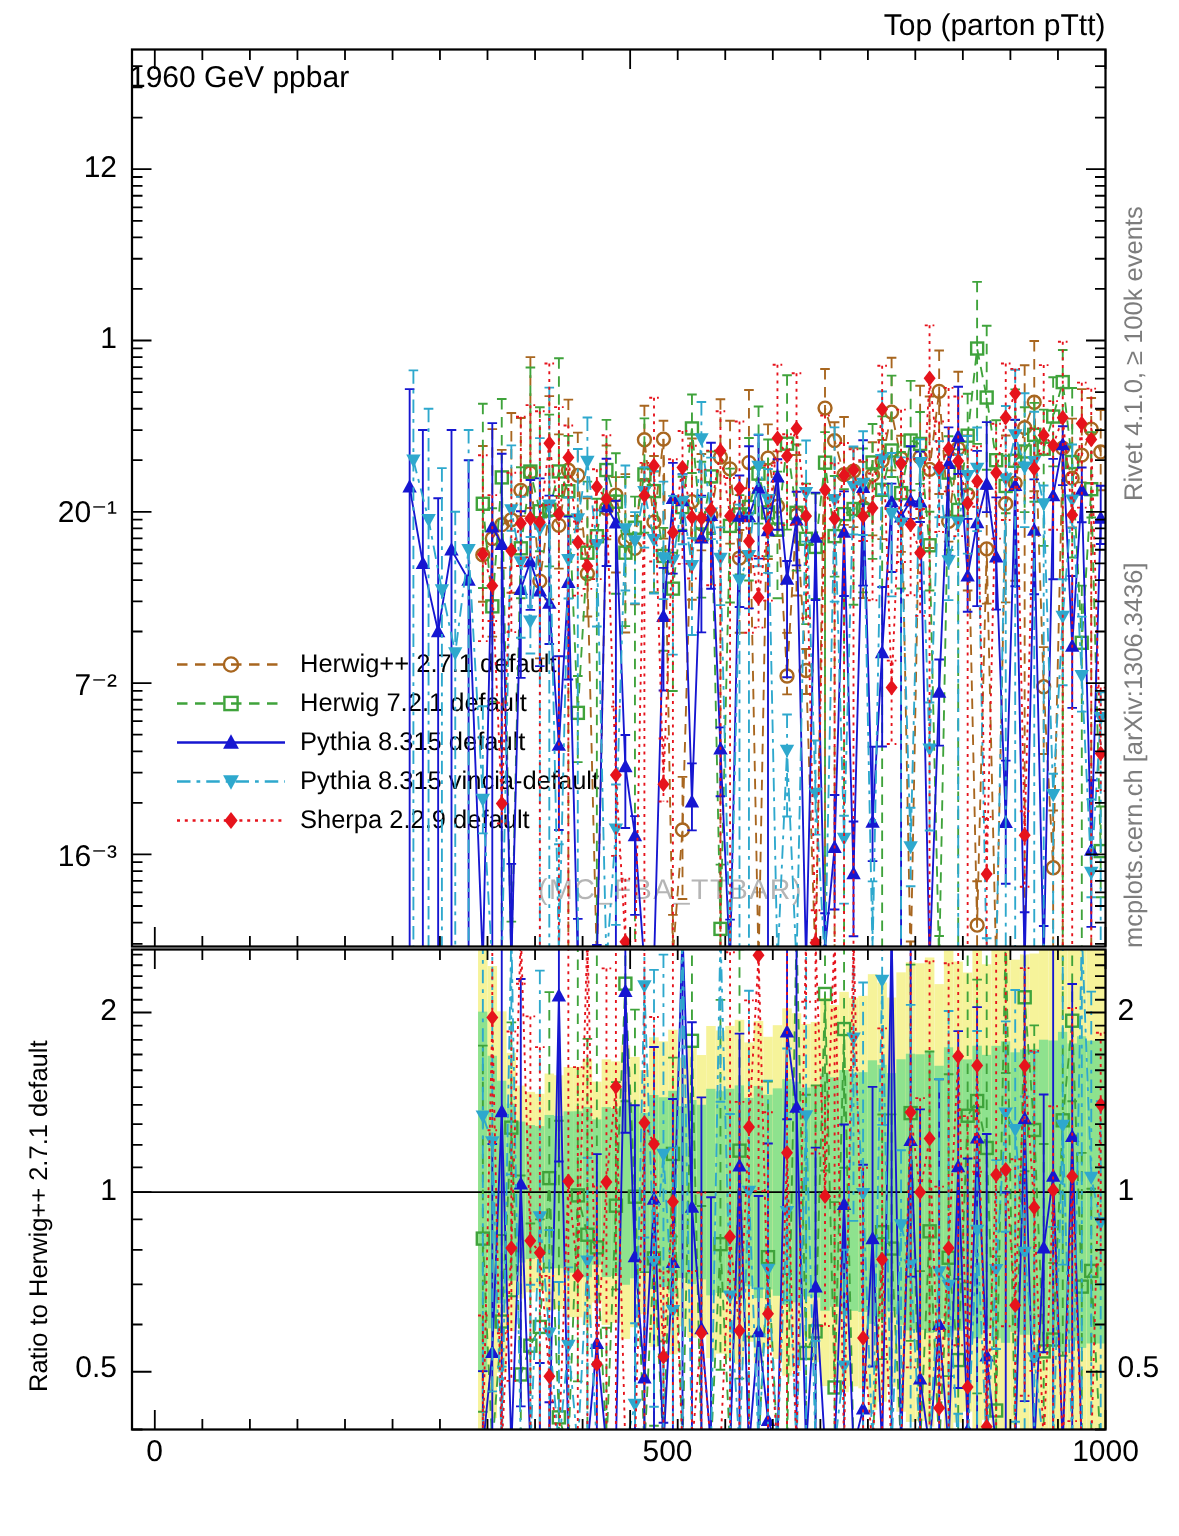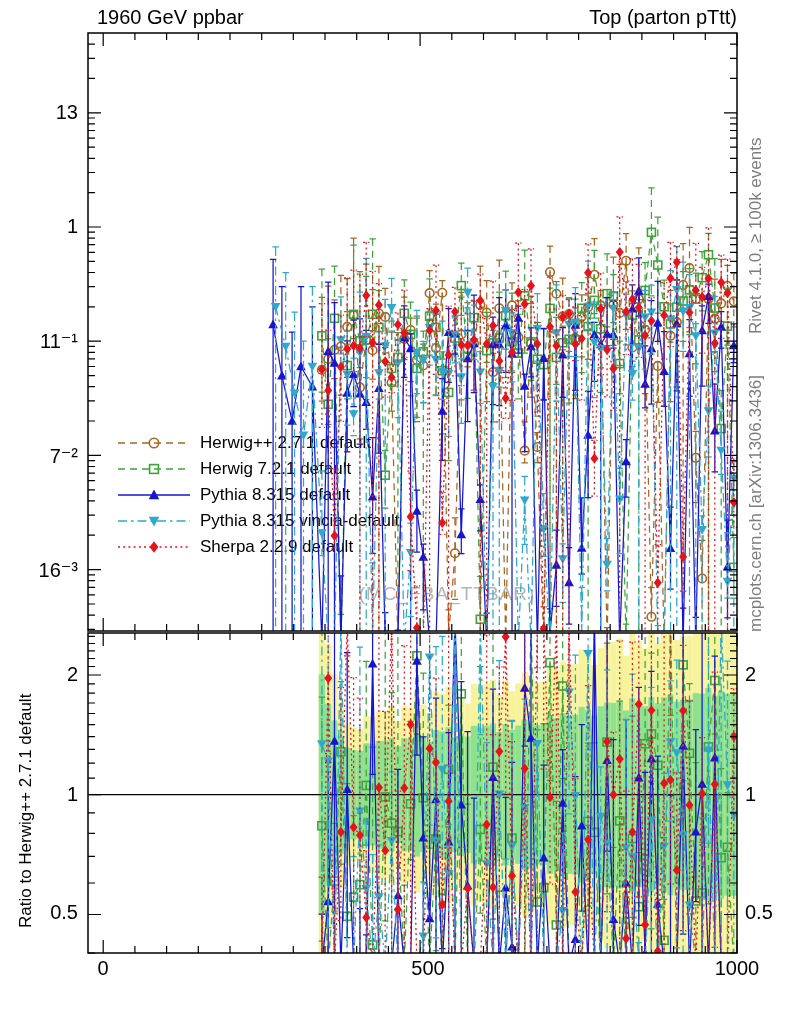--- a/index.html
+++ b/index.html
@@ -1,20 +1,20 @@
 <!DOCTYPE html>
 <html><head>
 <meta charset="utf-8">
 <style>
   html,body{margin:0;padding:0;background:#fff;}
   #page{position:relative;width:786px;height:1024px;background:#fff;overflow:hidden;
         font-family:"Liberation Sans","DejaVu Sans",sans-serif;color:#000;}
   .abs{position:absolute;}
   .hdr{font-size:20px;top:6px;}
-  #hdr-left{left:97px;}
+  #hdr-left{left:86px;margin-top:35px;}
   #hdr-right{right:49px;text-align:right;}
   #plot-title{left:240px;top:60px;width:360px;text-align:center;white-space:nowrap;}
   #plot-title .big{font-size:22px;}
   #plot-title .small{font-size:17px;}
   .ytick{left:14px;width:64px;text-align:right;font-size:20px;}
   .rtickL{left:14px;width:64px;text-align:right;font-size:20px;}
   .rtickR{left:745px;width:60px;text-align:left;font-size:20px;}
   .xtick{width:84px;text-align:center;font-size:20px;top:957px;}
   .vtext{position:absolute;transform:rotate(-90deg);transform-origin:0 0;white-space:nowrap;}
   #side-rivet{left:746px;top:334px;font-size:17px;color:#7d7d7d;}
@@ -29,35 +29,35 @@
 </style>
 </head>
 <body>
 
 <div id="page">
 
   <div class="abs hdr" id="hdr-left">1960 GeV ppbar</div>
   <div class="abs hdr" id="hdr-right">Top (parton pTtt)</div>
 
 
-  <div class="abs ytick" style="top:101px">13</div>
+  <div class="abs ytick" style="top:101px">12</div>
   <div class="abs ytick" style="top:215px">1</div>
-  <div class="abs ytick" style="top:329px">11⁻¹</div>
+  <div class="abs ytick" style="top:329px">20⁻¹</div>
   <div class="abs ytick" style="top:444px">7⁻²</div>
   <div class="abs ytick" style="top:558px">16⁻³</div>
 
   <div class="abs rtickL" style="top:663px">2</div>
   <div class="abs rtickL" style="top:783px">1</div>
   <div class="abs rtickL" style="top:901px">0.5</div>
   <div class="abs rtickR" style="top:663px">2</div>
   <div class="abs rtickR" style="top:783px">1</div>
   <div class="abs rtickR" style="top:901px">0.5</div>
 
   <div class="abs xtick" style="left:61px">0</div>
-  <div class="abs xtick" style="left:386px">500</div>
+  <div class="abs xtick" style="left:403px">500</div>
   <div class="abs xtick" style="left:695px">1000</div>
 
   <div class="vtext" id="side-rivet">Rivet 4.1.0, ≥ 100k events</div>
   <div class="vtext" id="side-mcplots">mcplots.cern.ch [arXiv:1306.3436]</div>
   <div class="vtext" id="ratio-ylabel">Ratio to Herwig++ 2.7.1 default</div>
 
   <div class="abs" id="watermark">(MC_FBA_TTBAR)</div>
 
   <div class="legend-row" style="top:433px">
     <span class="legend-sample"><svg width="76" height="16">

